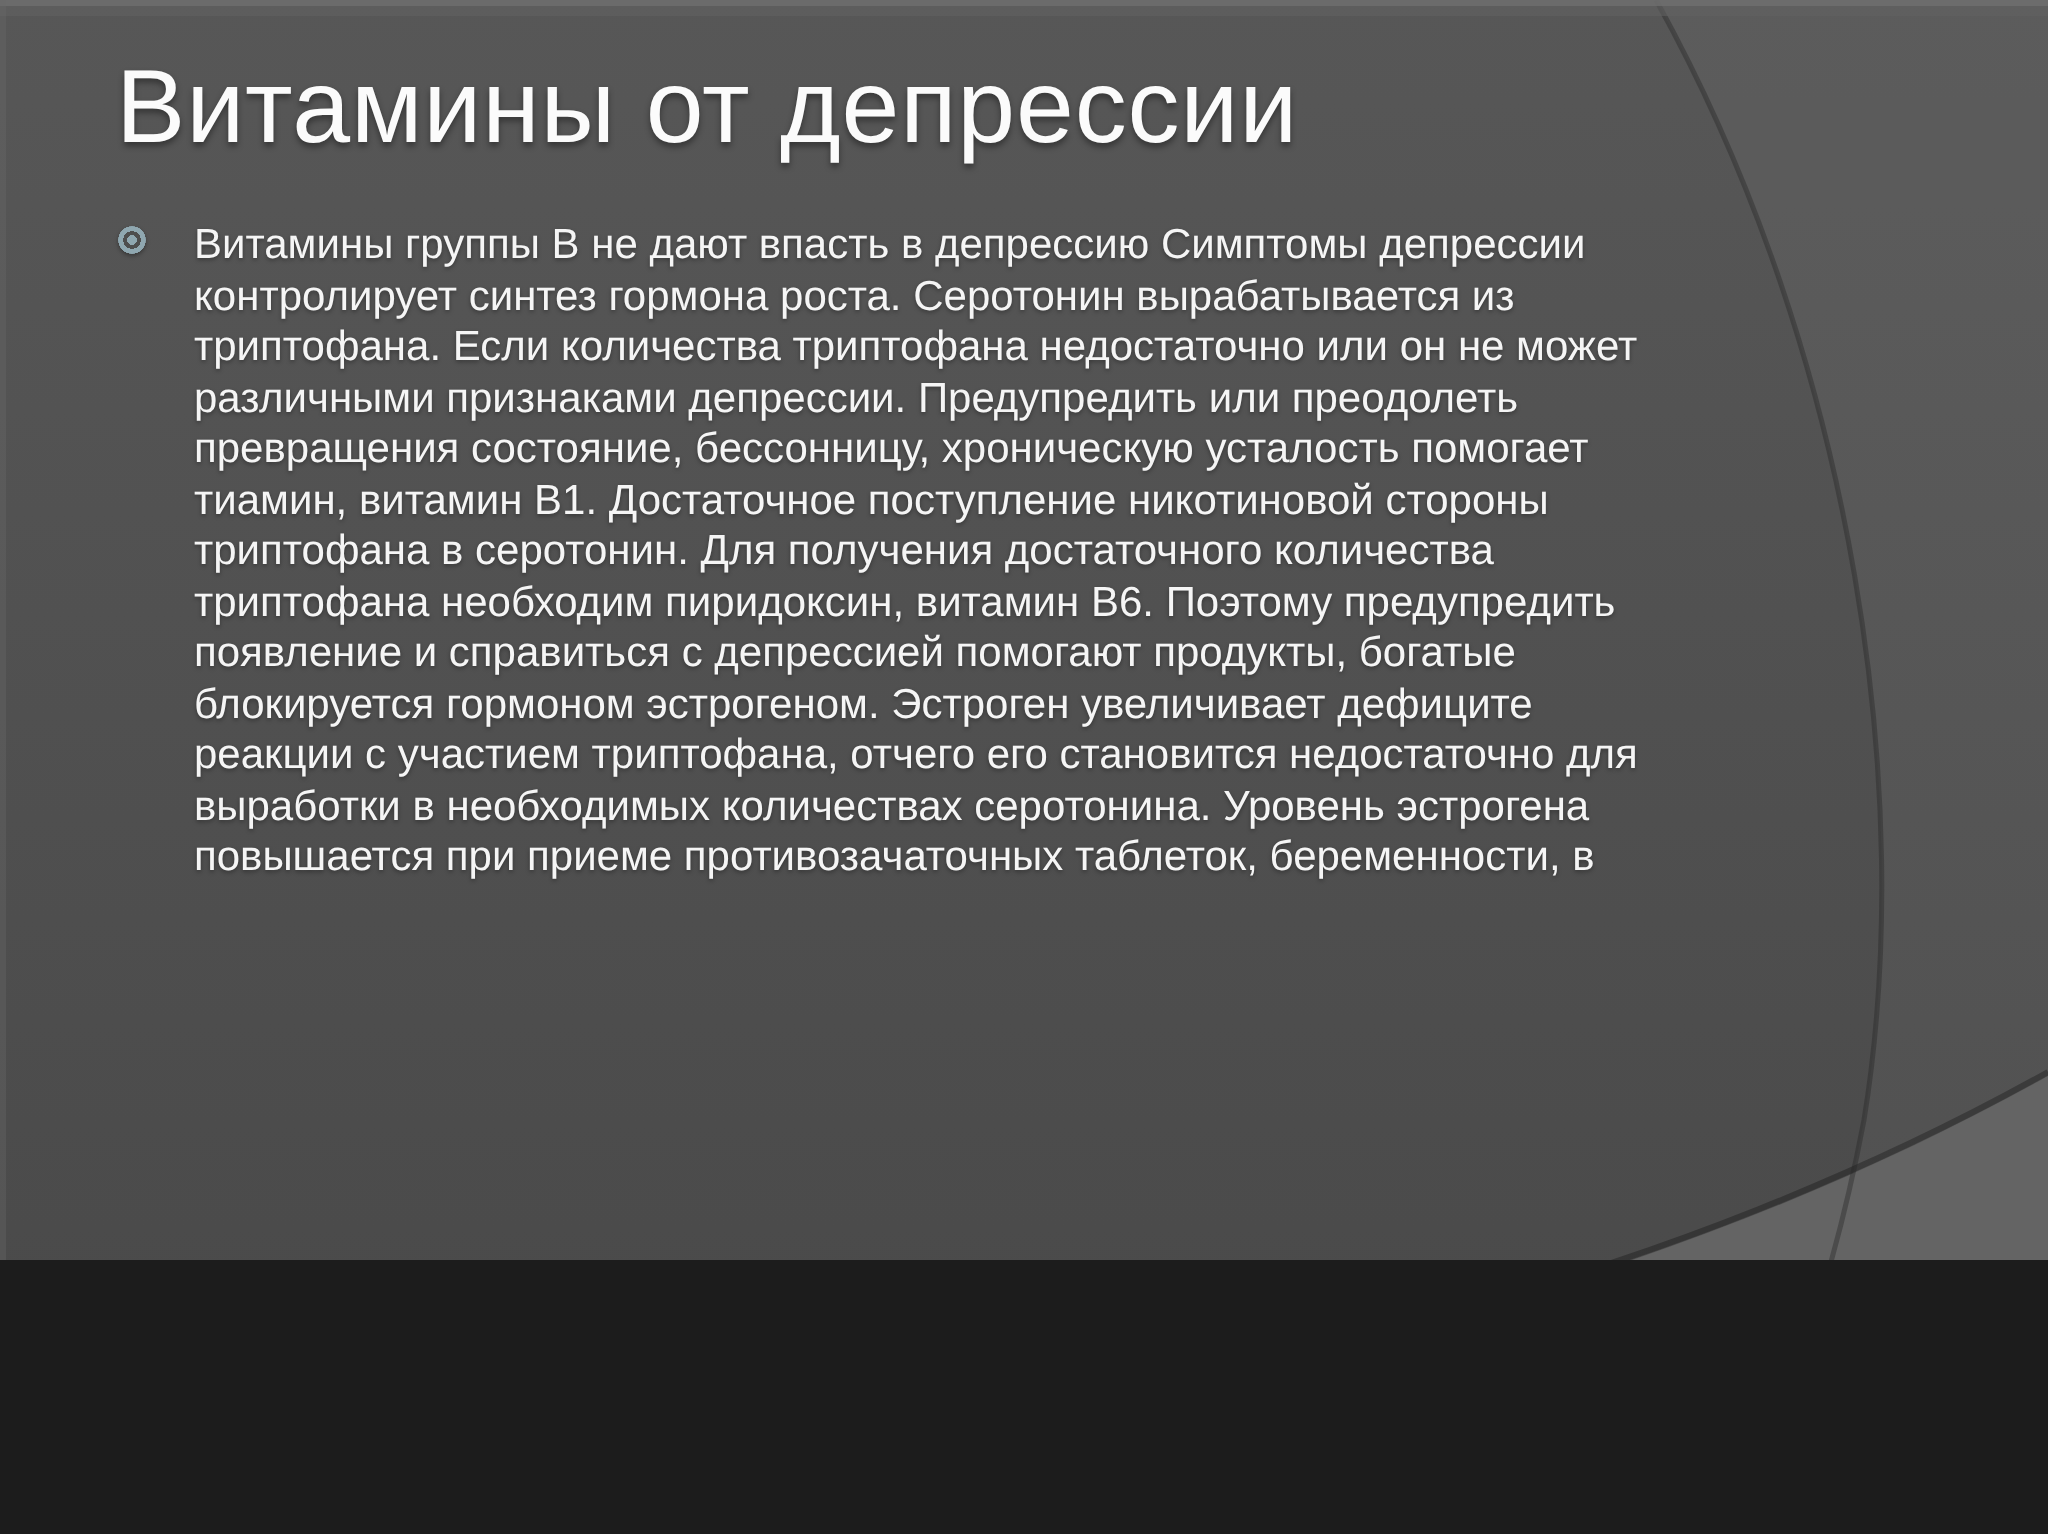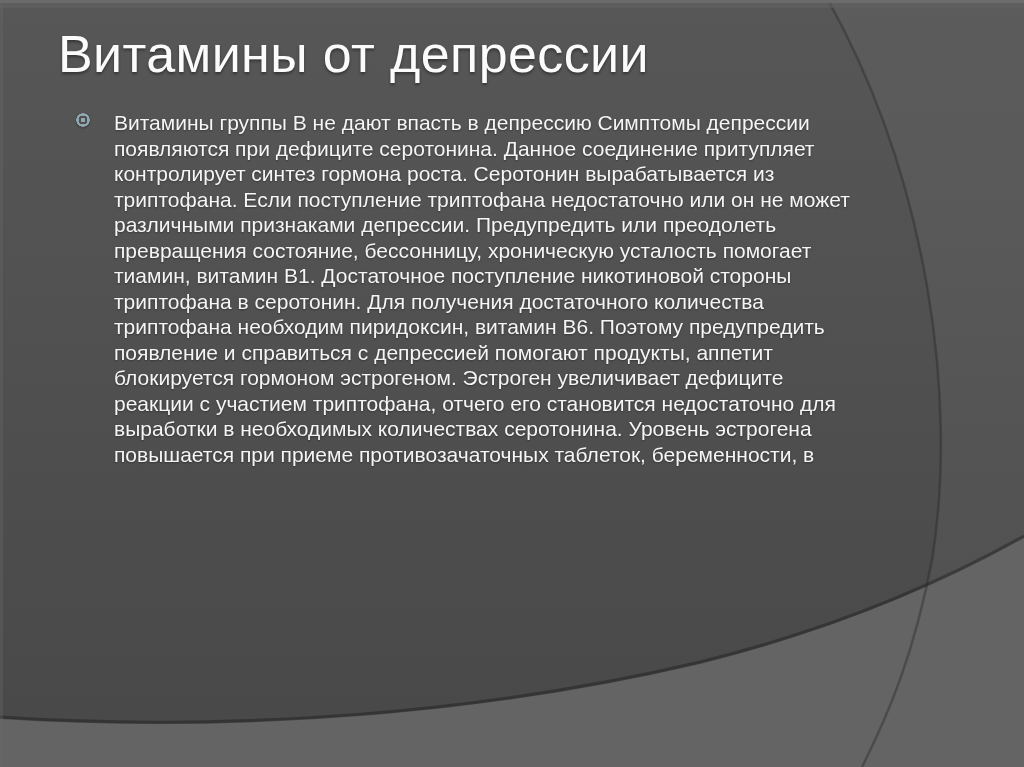--- a/index.html
+++ b/index.html
@@ -1,18 +1,18 @@
 <!DOCTYPE html>
 <html lang="ru"><head>
 <meta charset="utf-8">
 <style>
   html,body{margin:0;padding:0;background:#1c1c1c;}
   .slide{
     position:relative;
-    width:1024px;height:767px;
+    width:1024px;height:630px;
     overflow:hidden;
     background:#4e4e4e;
     font-family:"Liberation Sans", sans-serif;
   }
   .bg{position:absolute;inset:0;display:block;}
   .title{
     position:absolute;
     left:58px;top:24px;
     margin:0;
     font-size:52px;
@@ -20,21 +20,21 @@
     letter-spacing:0.4px;
     color:#fbfbfb;
     text-shadow:0 2px 3px rgba(0,0,0,0.40);
     white-space:nowrap;
   }
   .content{
     position:absolute;
     left:97px;top:110px;
     width:800px;
   }
-  .bullet-row{position:relative;margin-left:17px;}
+  .bullet-row{position:relative;}
   .bullet{
     position:absolute;
     left:-38px;top:3px;
     width:14px;height:14px;
     border-radius:50%;
     background:radial-gradient(circle at 50% 50%,
       #8fa7b0 0 2.4px,
       #4e4e4e 2.4px 4.4px,
       #8fa7b0 4.4px 6.9px,
       rgba(0,0,0,0) 6.9px);
@@ -75,29 +75,28 @@
     <rect x="0" y="0" width="3" height="767" fill="#6a6a6a" opacity="0.35"></rect>
   </svg>
 
   <h1 class="title">Витамины от депрессии</h1>
 
   <div class="content">
     <div class="bullet-row">
       <span class="bullet"></span>
       <div>
         <div class="text-line">Витамины группы В не дают впасть в депрессию Симптомы депрессии</div>
-        <div class="text-line">появляются при дефиците серотонина. Данное соединение притупляет</div>
         <div class="text-line">контролирует синтез гормона роста. Серотонин вырабатывается из</div>
-        <div class="text-line">триптофана. Если поступление триптофана недостаточно или он не может</div>
+        <div class="text-line">триптофана. Если количества триптофана недостаточно или он не может</div>
         <div class="text-line">различными признаками депрессии. Предупредить или преодолеть</div>
         <div class="text-line">превращения состояние, бессонницу, хроническую усталость помогает</div>
         <div class="text-line">тиамин, витамин В1. Достаточное поступление никотиновой стороны</div>
         <div class="text-line">триптофана в серотонин. Для получения достаточного количества</div>
         <div class="text-line">триптофана необходим пиридоксин, витамин В6. Поэтому предупредить</div>
-        <div class="text-line">появление и справиться с депрессией помогают продукты, аппетит</div>
+        <div class="text-line">появление и справиться с депрессией помогают продукты, богатые</div>
         <div class="text-line">блокируется гормоном эстрогеном. Эстроген увеличивает дефиците</div>
         <div class="text-line">реакции с участием триптофана, отчего его становится недостаточно для</div>
         <div class="text-line">выработки в необходимых количествах серотонина. Уровень эстрогена</div>
         <div class="text-line">повышается при приеме противозачаточных таблеток, беременности, в</div>
       </div>
     </div>
   </div>
 
 </div>
 

